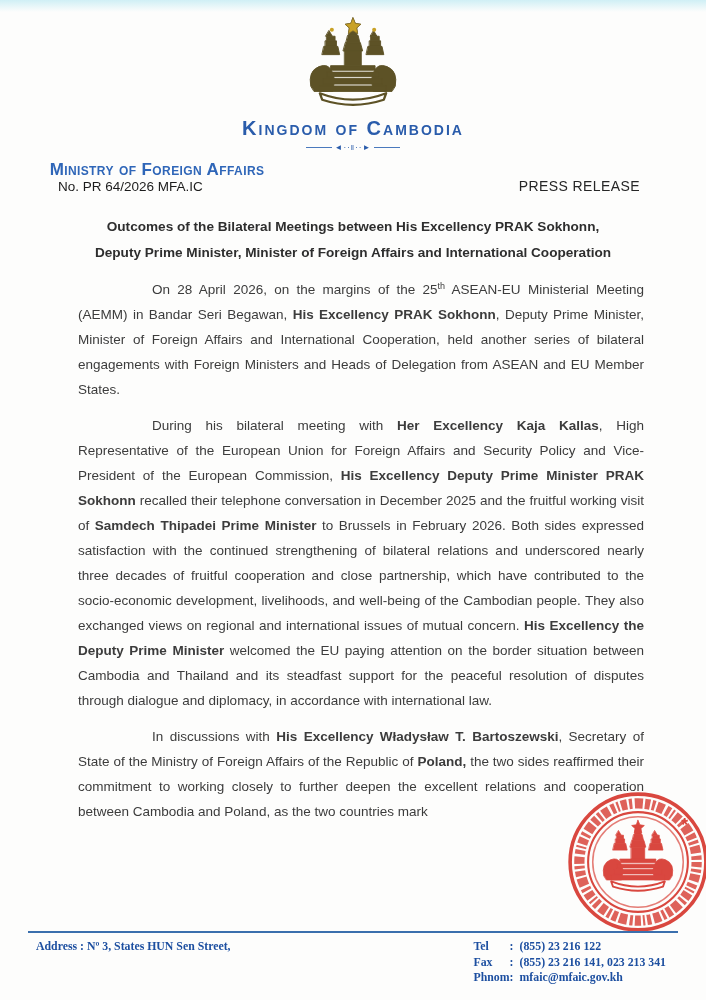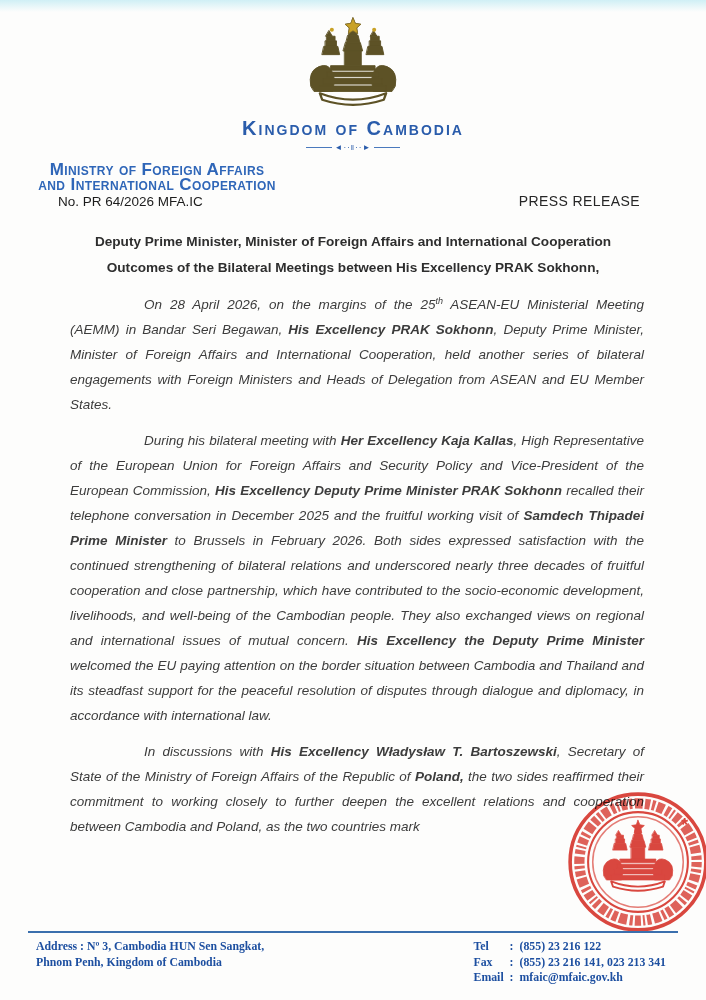--- a/index.html
+++ b/index.html
@@ -24,21 +24,21 @@
   .ministry{margin:10px 0 0 36px;width:242px;text-align:center;color:#2f66b8;
     font-variant:small-caps;font-weight:700;font-size:17px;line-height:15px;letter-spacing:.4px;}
   .ref-row{display:flex;justify-content:space-between;align-items:baseline;
     margin:1px 66px 0 58px;font-size:13.5px;color:#1c1c1c;gap:44px;}
   .press{letter-spacing:.4px;color:#262626;font-size:14px;padding-left:32px;}
   
   .doc-title{margin:20px auto 0;width:600px;text-align:center;font-weight:700;
     font-size:13.6px;line-height:26px;color:#2e2e2e;}
   
   .bodytext{margin:11px 62px 0 62px;font-size:13.5px;line-height:25px;text-align:justify;}
-  .bodytext p{margin:0 0 11px 8px;text-indent:74px;font-style:italic;}
+  .bodytext p{margin:0 0 11px 16px;text-indent:74px;}
   .rb{font-weight:700;}
   .rsup{font-size:9px;vertical-align:super;line-height:0;}
   
   .stamp{position:absolute;left:566px;top:790px;width:144px;height:144px;
     mix-blend-mode:multiply;opacity:.92;}
   
   .footer{position:absolute;left:0;right:0;top:931px;padding:0 28px;}
   .rule{height:0;border-top:2px solid #3b6fad;margin-bottom:6px;}
   .footer-cols{display:flex;justify-content:space-between;
     font-family:"Liberation Serif",serif;color:#1d4fa0;font-size:11.8px;line-height:15.5px;}
@@ -88,31 +88,30 @@
       <path d="M60 2 l2.5 6 6 1 -4.5 4 1 6 -5 -3 -5 3 1 -6 -4.5 -4 6 -1 z" fill="#c9a227" stroke="#8a742c" stroke-width=".8"></path>
       <circle cx="37" cy="15" r="2.2" fill="#c9a227"></circle>
       <circle cx="83" cy="15" r="2.2" fill="#c9a227"></circle>
     </svg>
     <div class="kingdom">Kingdom of Cambodia</div>
     <div class="ornament">◄··‖··►</div>
   </div>
 
   <div class="ministry">
     <div>Ministry of Foreign Affairs</div>
-    <div>and International Cooperation</div>
   </div>
 
   <div class="ref-row">
     <span>No. PR 64/2026 MFA.IC</span>
     <span class="press">PRESS RELEASE</span>
   </div>
 
   <div class="doc-title">
+    <div><span>Outcomes of the Bilateral Meetings between His Excellency PRAK Sokhonn,</span></div>
     <div><span>Deputy Prime Minister, Minister of Foreign Affairs and International Cooperation</span></div>
-    <div><span>Outcomes of the Bilateral Meetings between His Excellency PRAK Sokhonn,</span></div>
   </div>
 
   <div class="bodytext">
     <p><span>On 28 April 2026, on the margins of the 25</span><span class="rsup">th</span><span> ASEAN-EU Ministerial Meeting (AEMM) in Bandar Seri Begawan, </span><span class="rb">His Excellency PRAK Sokhonn</span><span>, Deputy Prime Minister, Minister of Foreign Affairs and International Cooperation, held another series of bilateral engagements with Foreign Ministers and Heads of Delegation from ASEAN and EU Member States.</span></p>
     <p><span>During his bilateral meeting with </span><span class="rb">Her Excellency Kaja Kallas</span><span>, High Representative of the European Union for Foreign Affairs and Security Policy and Vice-President of the European Commission, </span><span class="rb">His Excellency Deputy Prime Minister PRAK Sokhonn</span><span> recalled their telephone conversation in December 2025 and the fruitful working visit of </span><span class="rb">Samdech Thipadei Prime Minister</span><span> to Brussels in February 2026. Both sides expressed satisfaction with the continued strengthening of bilateral relations and underscored nearly three decades of fruitful cooperation and close partnership, which have contributed to the socio-economic development, livelihoods, and well-being of the Cambodian people. They also exchanged views on regional and international issues of mutual concern. </span><span class="rb">His Excellency the Deputy Prime Minister</span><span> welcomed the EU paying attention on the border situation between Cambodia and Thailand and its steadfast support for the peaceful resolution of disputes through dialogue and diplomacy, in accordance with international law.</span></p>
     <p><span>In discussions with </span><span class="rb">His Excellency Władysław T. Bartoszewski</span><span>, Secretary of State of the Ministry of Foreign Affairs of the Republic of </span><span class="rb">Poland,</span><span> the two sides reaffirmed their commitment to working closely to further deepen the excellent relations and cooperation between Cambodia and Poland, as the two countries mark</span></p>
   </div>
 
   <svg class="stamp" viewBox="0 0 140 140" style="color:#d8372e;">
     <circle cx="70" cy="70" r="66" fill="none" stroke="#d8372e" stroke-width="3.5"></circle>
@@ -122,35 +121,34 @@
     <g transform="translate(26.5,28) scale(0.725)">
       <use href="#armsShape"></use>
     </g>
     <text x="112" y="40" font-size="17" font-weight="bold" fill="#d8372e">*</text>
   </svg>
 
   <div class="footer">
     <div class="rule"></div>
     <div class="footer-cols">
       <div class="addr">
-        <div><span>Address : Nº 3, </span><span class="rb">Cambodia HUN Sen</span><span> Sangkat,</span></div>
-        <div>Phnom Penh, Kingdom of Cambodia</div>
+        <div><span>Address : Nº 3, </span><span class="rb">States HUN Sen</span><span> Street,</span></div>
       </div>
       <div class="contact">
         <div class="contact-row">
           <span class="lbl">Tel</span>
           <span class="colon">:</span>
           <span>(855) 23 216 122</span>
         </div>
         <div class="contact-row">
           <span class="lbl">Fax</span>
           <span class="colon">:</span>
           <span>(855) 23 216 141, 023 213 341</span>
         </div>
         <div class="contact-row">
-          <span class="lbl">Email</span>
+          <span class="lbl">Phnom</span>
           <span class="colon">:</span>
           <span>mfaic@mfaic.gov.kh</span>
         </div>
       </div>
     </div>
   </div>
 </div>
 
 </body></html>

